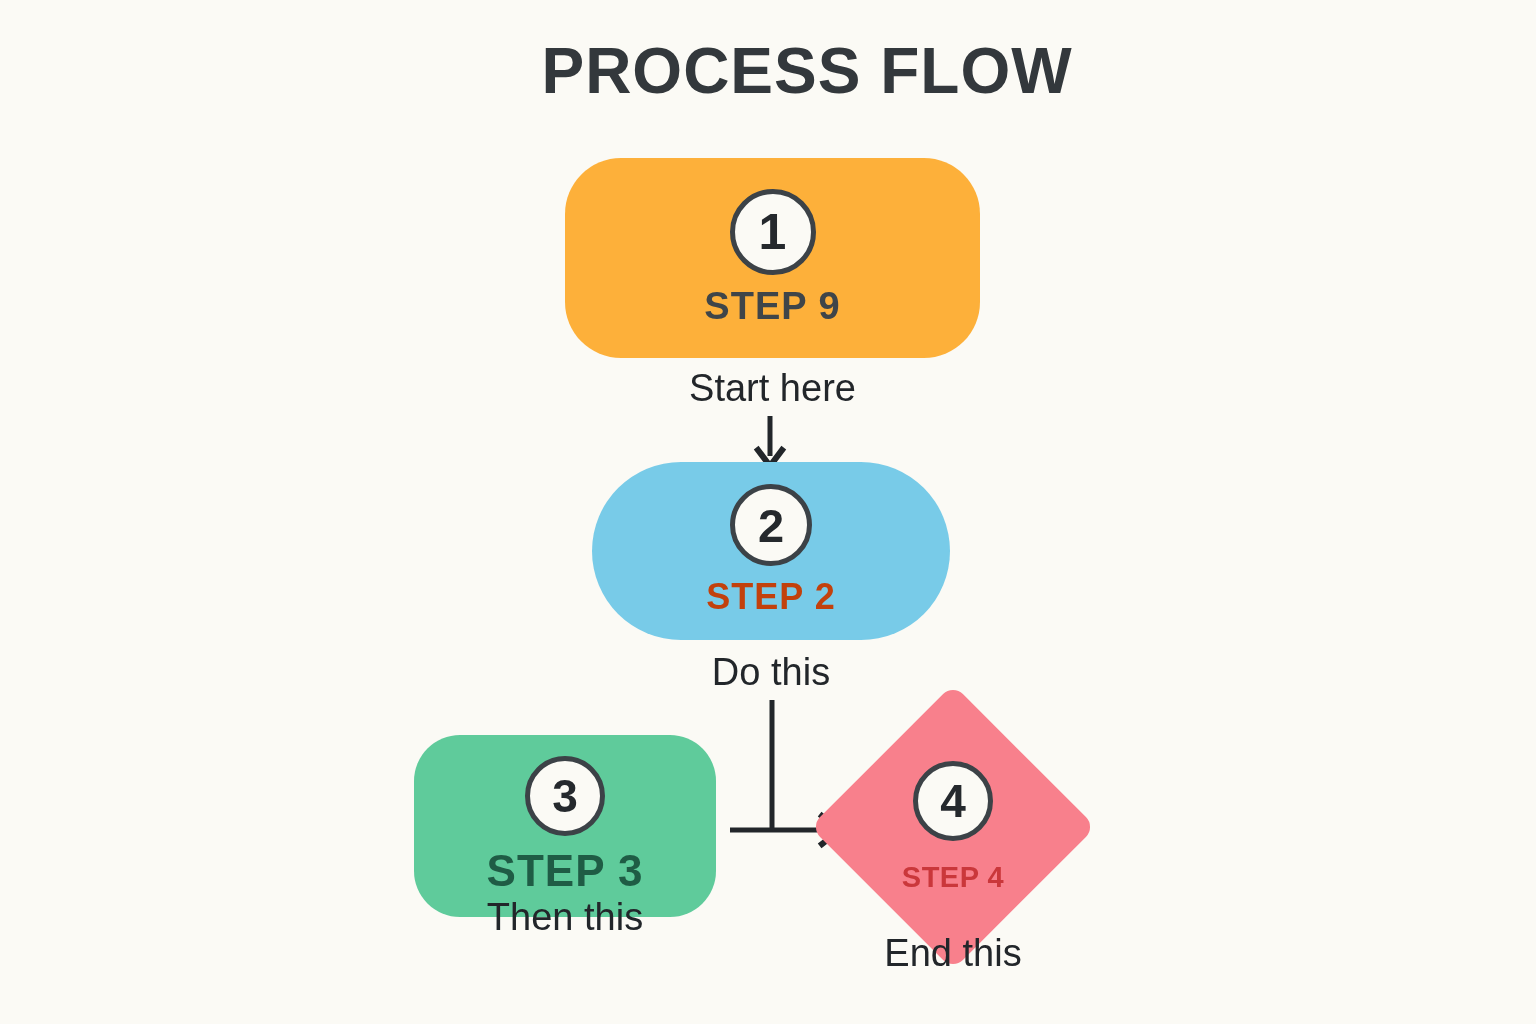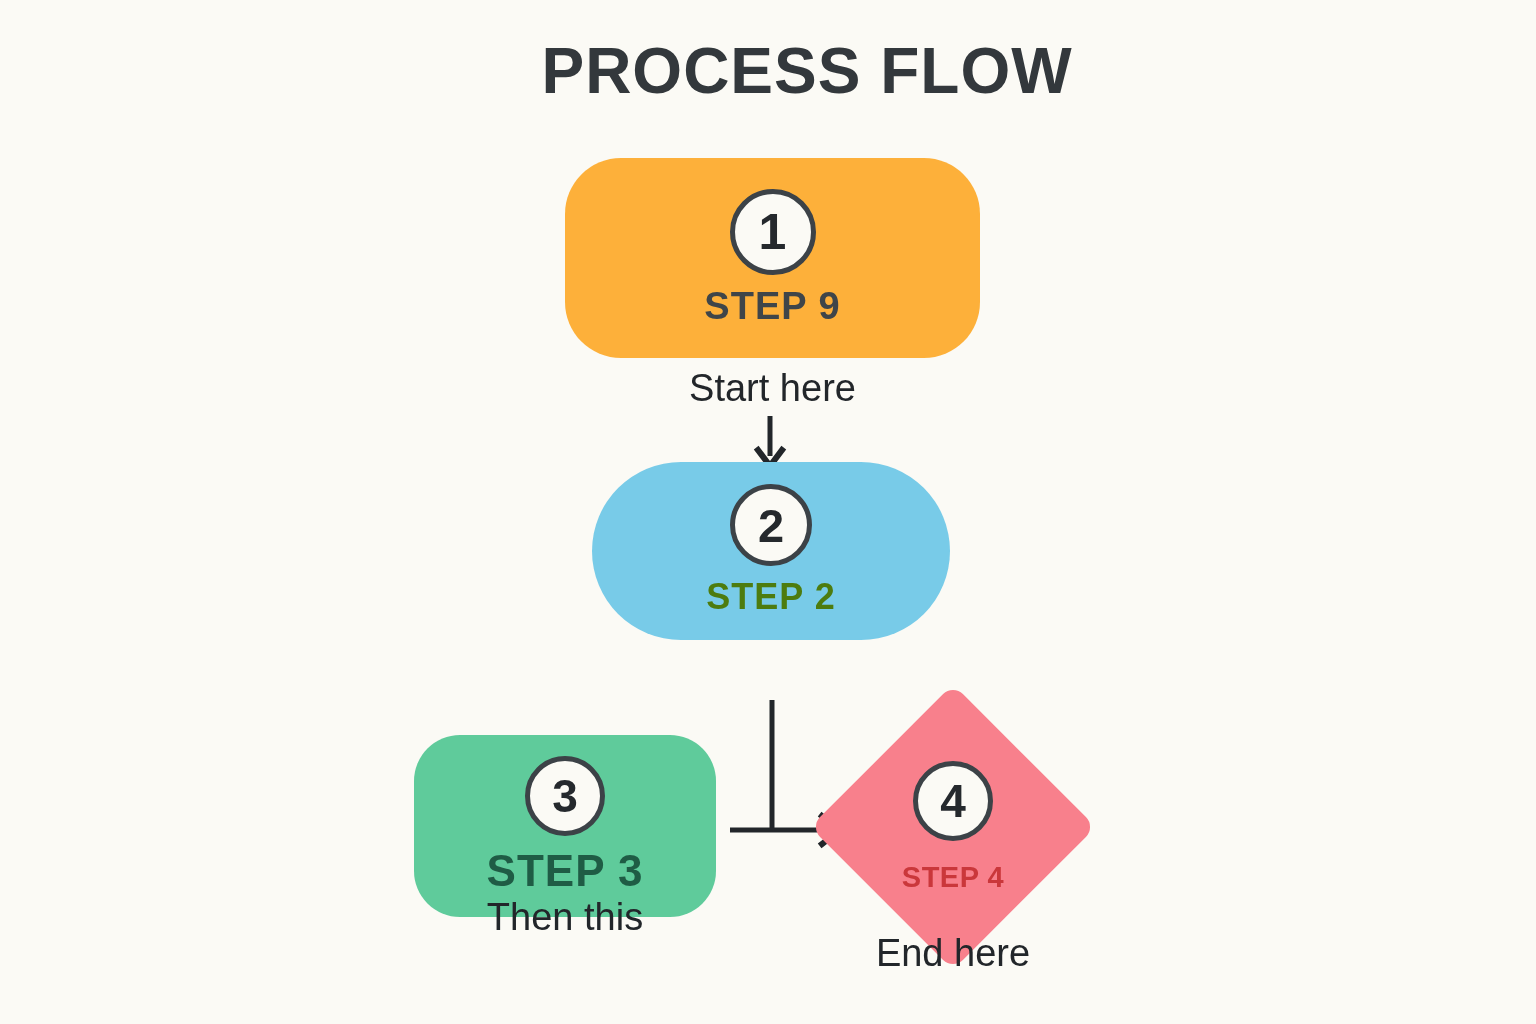--- a/index.html
+++ b/index.html
@@ -93,21 +93,21 @@
   #node-step-4 .badge { width: 80px; height: 80px; font-size: 46px; }
 
   
   .node-label {
     margin-top: 10px;
     font-size: 38px;
     font-weight: bold;
     letter-spacing: 1px;
     color: #3f4549;
   }
-  #node-step-2 .node-label { font-size: 36px; color: #4d7c0f; }
+  #node-step-2 .node-label { font-size: 36px; color: #c2410c; }
   #node-step-3 .node-label { font-size: 44px; color: #1f5c45; }
   #node-step-4 .node-label {
     font-size: 29px;
     color: #b91c1c;
     opacity: 0.72;
     margin-top: 20px;
     letter-spacing: 0.5px;
   }
 
   
@@ -149,20 +149,21 @@
     <path d="M 58 34 L 70 50 L 82 34" fill="none" stroke="#22262a" stroke-width="6" stroke-linecap="square" stroke-linejoin="miter"></path>
   </svg>
 
   <div class="node" id="node-step-2">
     <div class="node-shape"></div>
     <div class="node-content">
       <div class="badge">2</div>
       <div class="node-label">STEP 2</div>
     </div>
   </div>
+  <div class="caption" id="caption-do">Do this</div>
 
   <svg class="connector" id="connector-2-4" viewBox="0 0 380 150">
     <line x1="72" y1="0" x2="72" y2="130" stroke="#22262a" stroke-width="5"></line>
     <line x1="30" y1="130" x2="135" y2="130" stroke="#22262a" stroke-width="5"></line>
     <path d="M 122 116 L 140 130 L 122 144" fill="none" stroke="#22262a" stroke-width="6" stroke-linecap="square" stroke-linejoin="miter"></path>
   </svg>
 
   <div class="node" id="node-step-3">
     <div class="node-shape"></div>
     <div class="node-content">
@@ -172,15 +173,15 @@
   </div>
   <div class="caption" id="caption-then">Then this</div>
 
   <div class="node" id="node-step-4">
     <div class="node-shape"></div>
     <div class="node-content">
       <div class="badge">4</div>
       <div class="node-label">STEP 4</div>
     </div>
   </div>
-  <div class="caption" id="caption-end">End here</div>
+  <div class="caption" id="caption-end">End this</div>
 
 </div>
 
 </body></html>

